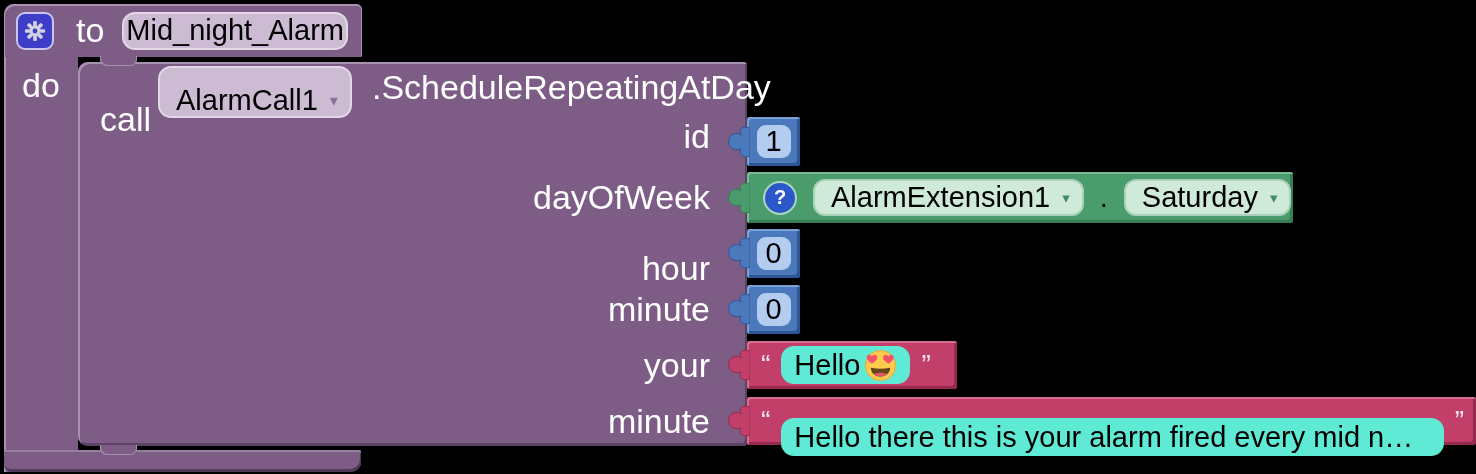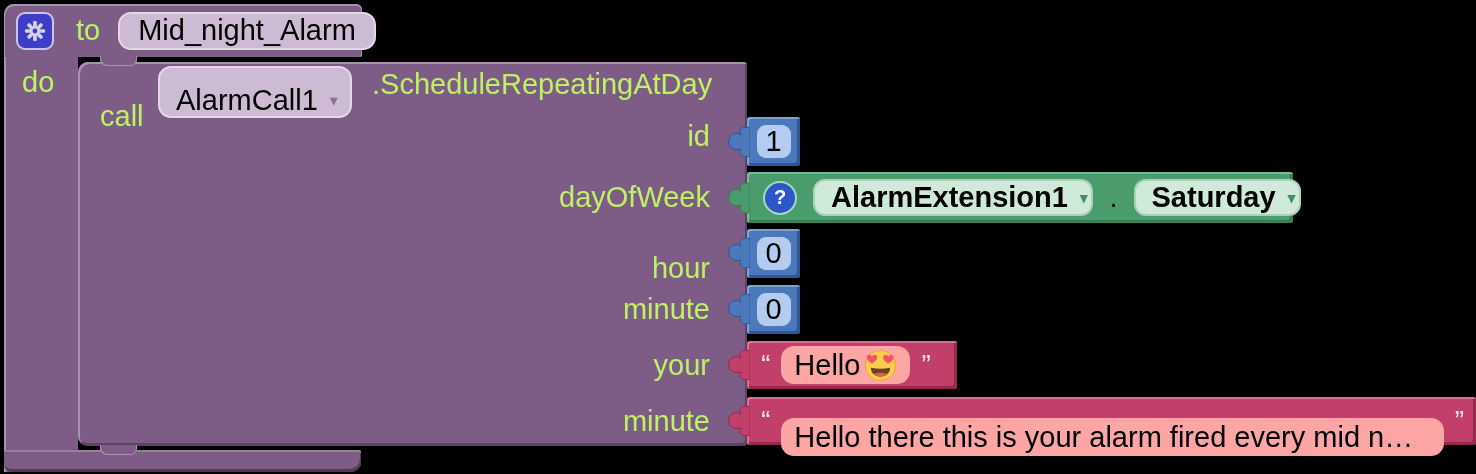--- a/index.html
+++ b/index.html
@@ -33,33 +33,33 @@
   }
   .bump-header{left:100px;top:56px;}
   .bump-call{left:100px;top:445px;}
 
   .call-block{
     left:78px;top:62px;width:669px;height:384px;
     border-radius:10px 4px 4px 10px;
     box-shadow:inset 2px 2px 0 #a991b1,inset -2px -3px 0 #5c4364,0 2px 0 rgba(0,0,0,.35);
   }
 
-  .wlabel{color:#bef264;font-size:29px;white-space:nowrap;}
+  .wlabel{color:#ffffff;font-size:34px;white-space:nowrap;}
   .gear-btn{
     left:16px;top:10px;width:34px;height:34px;margin-left:12px;position:relative;left:0;top:0;
     background:#3d3dc7;border:2px solid #c8c6ee;border-radius:9px;
     display:flex;align-items:center;justify-content:center;flex:none;
   }
   .to-label{margin-left:22px;}
   .pill{
     background:#cdbbd3;border:2px solid #e2d8e6;border-radius:13px;
     color:#000;font-size:29px;display:flex;align-items:center;justify-content:center;
     white-space:nowrap;
   }
-  .name-pill{margin-left:18px;height:34px;padding:0 18px;}
+  .name-pill{margin-left:18px;height:34px;padding:0 2px;}
   .do-label{left:22px;top:66px;}
 
   .call-kw{left:100px;top:68px;margin-top:32px;}
   .comp-pill{left:158px;top:66px;height:32px;padding:16px 12px 0 16px;}
   .dd-arrow-purple{font-size:16px;color:#8a7199;margin-left:12px;}
   .method-label{left:372px;top:68px;}
 
   .param-label{right:766px;height:34px;line-height:34px;text-align:right;}
 
   
@@ -85,37 +85,37 @@
     border-radius:3px;padding-left:16px;box-sizing:border-box;
     box-shadow:inset 2px 2px 0 #7abb96,inset -3px -3px 0 #387e54,0 2px 0 rgba(0,0,0,.35);
   }
   .q-circle{
     width:30px;height:30px;border-radius:50%;background:#2b57c8;
     border:2px solid #a8d6be;display:flex;align-items:center;justify-content:center;
     color:#fff;font-size:20px;font-weight:bold;flex:none;
   }
   .green-pill{
     background:#cfead8;border:2px solid #a9d2b8;border-radius:12px;
-    height:33px;padding:0 4px 0 16px;display:flex;align-items:center;
-    color:#000;font-size:29px;white-space:nowrap;font-weight:bold;
+    height:33px;padding:0 12px 0 16px;display:flex;align-items:center;
+    color:#000;font-size:29px;white-space:nowrap;
   }
   .pill-ext{margin-left:16px;}
   .dd-arrow-green{font-size:15px;color:#3f8f63;margin-left:12px;}
   .green-dot{color:#000;font-size:29px;margin:0 16px;}
 
   .pink-block{
     background:#c23f69;border-radius:3px;box-sizing:border-box;
     padding:0 12px 0 14px;
     box-shadow:inset 2px 2px 0 #d66e90,inset -3px -3px 0 #97294e,0 2px 0 rgba(0,0,0,.35);
   }
   .row-title{left:747px;top:341px;width:210px;height:48px;}
   .row-message{left:747px;top:397px;width:729px;height:48px;}
   .quote{color:#f2e4eb;font-size:28px;flex:none;}
   .text-field{
-    background:#fca5a5;border-radius:13px;height:38px;margin:0 11px;
+    background:#5eead4;border-radius:13px;height:38px;margin:0 11px;
     display:flex;align-items:center;padding:0 13px;
     color:#000;font-size:29px;white-space:nowrap;overflow:hidden;cursor:text;
   }
   .msg-field{flex:1;margin-top:32px;}
   .emoji{margin-left:4px;flex:none;}
 </style>
 </head>
 <body>
 
 <div id="canvas">

